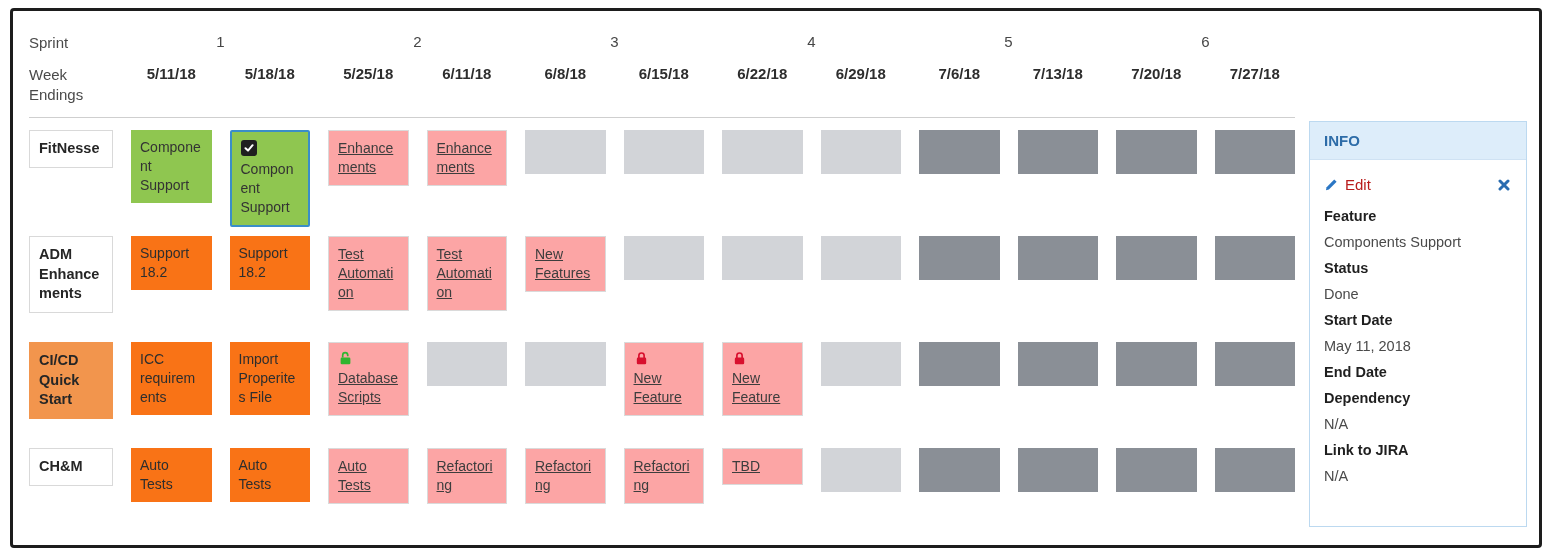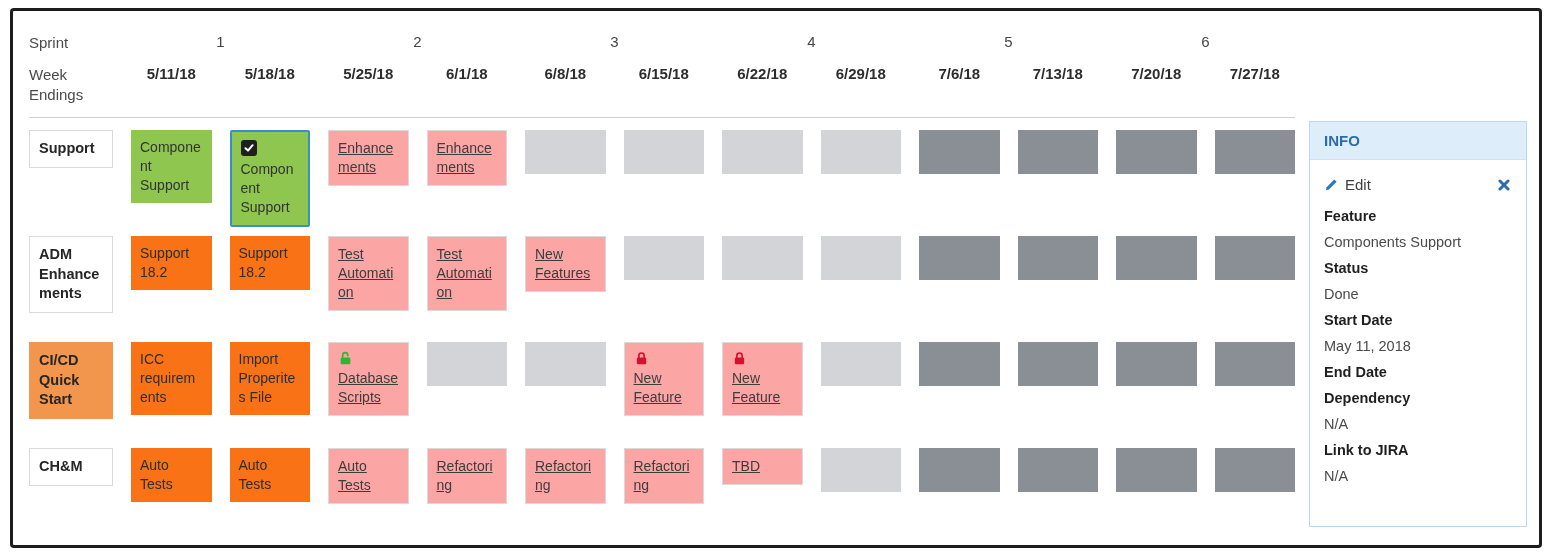--- a/index.html
+++ b/index.html
@@ -51,21 +51,21 @@
   .info-panel {
     width:218px; margin-left:14px; margin-top:96px; align-self:flex-start;
     border:1px solid #bcd9f0; background:#fff; min-height:406px; width:218px;
   }
   .info-header {
     background:#ddedfa; color:#2d6ca8; font-weight:700; font-size:15px;
     padding:10px 14px; border-bottom:1px solid #cfe2f3;
   }
   .info-body { padding:12px 14px 14px; font-size:14.5px; }
   .edit-row { display:flex; justify-content:space-between; align-items:center; margin:4px 0 10px; }
-  .edit-link { color:#404040; display:inline-flex; gap:7px; align-items:center; font-size:15px; cursor:pointer;justify-content:center; }
+  .edit-link { color:#b91c1c; display:inline-flex; gap:7px; align-items:center; font-size:15px; cursor:pointer;justify-content:center; }
   .close-btn { cursor:pointer; display:inline-flex; padding:2px; }
   .field-label { font-weight:700; color:#1f1f1f; line-height:26px; }
   .field-value { color:#4a4a4a; line-height:26px; }
 </style>
 </head>
 <body>
 
 <div class="frame">
   <div class="grid-area">
     <div class="hdr-grid" id="hdr">
@@ -74,33 +74,33 @@
       <div class="hdr-sep"></div>
     <div class="sprint-num" style="grid-column: 2 / span 2;">1</div>
         <div class="sprint-num" style="grid-column: 4 / span 2;">2</div>
         <div class="sprint-num" style="grid-column: 6 / span 2;">3</div>
         <div class="sprint-num" style="grid-column: 8 / span 2;">4</div>
         <div class="sprint-num" style="grid-column: 10 / span 2;">5</div>
         <div class="sprint-num" style="grid-column: 12 / span 2;">6</div>
         <div class="week-date" style="grid-column: 2;">5/11/18</div>
         <div class="week-date" style="grid-column: 3;">5/18/18</div>
         <div class="week-date" style="grid-column: 4;">5/25/18</div>
-        <div class="week-date" style="grid-column: 5;">6/1/18</div>
+        <div class="week-date" style="grid-column: 5;">6/11/18</div>
         <div class="week-date" style="grid-column: 6;">6/8/18</div>
         <div class="week-date" style="grid-column: 7;">6/15/18</div>
         <div class="week-date" style="grid-column: 8;">6/22/18</div>
         <div class="week-date" style="grid-column: 9;">6/29/18</div>
         <div class="week-date" style="grid-column: 10;">7/6/18</div>
         <div class="week-date" style="grid-column: 11;">7/13/18</div>
         <div class="week-date" style="grid-column: 12;">7/20/18</div>
         <div class="week-date" style="grid-column: 13;">7/27/18</div>
       </div>
     <div id="rows">
         <div class="grid-row">
-          <div class="cell pad label-cell">Support</div>
+          <div class="cell pad label-cell">FitNesse</div>
           <div class="cell pad green"><span>Component Support</span></div>
           <div class="cell pad green selected"><span class="icon-check">
               <svg width="10" height="10" viewBox="0 0 10 10">
                 <path d="M1.5 5.3 L4 7.6 L8.6 2.2" stroke="#fff" stroke-width="2" fill="none" stroke-linecap="round" stroke-linejoin="round"></path>
               </svg>
             </span><span>Component Support</span></div>
           <div class="cell pad whitecell"><span>Enhancements</span></div>
           <div class="cell pad whitecell"><span>Enhancements</span></div>
           <div class="cell light"></div>
           <div class="cell light"></div>

